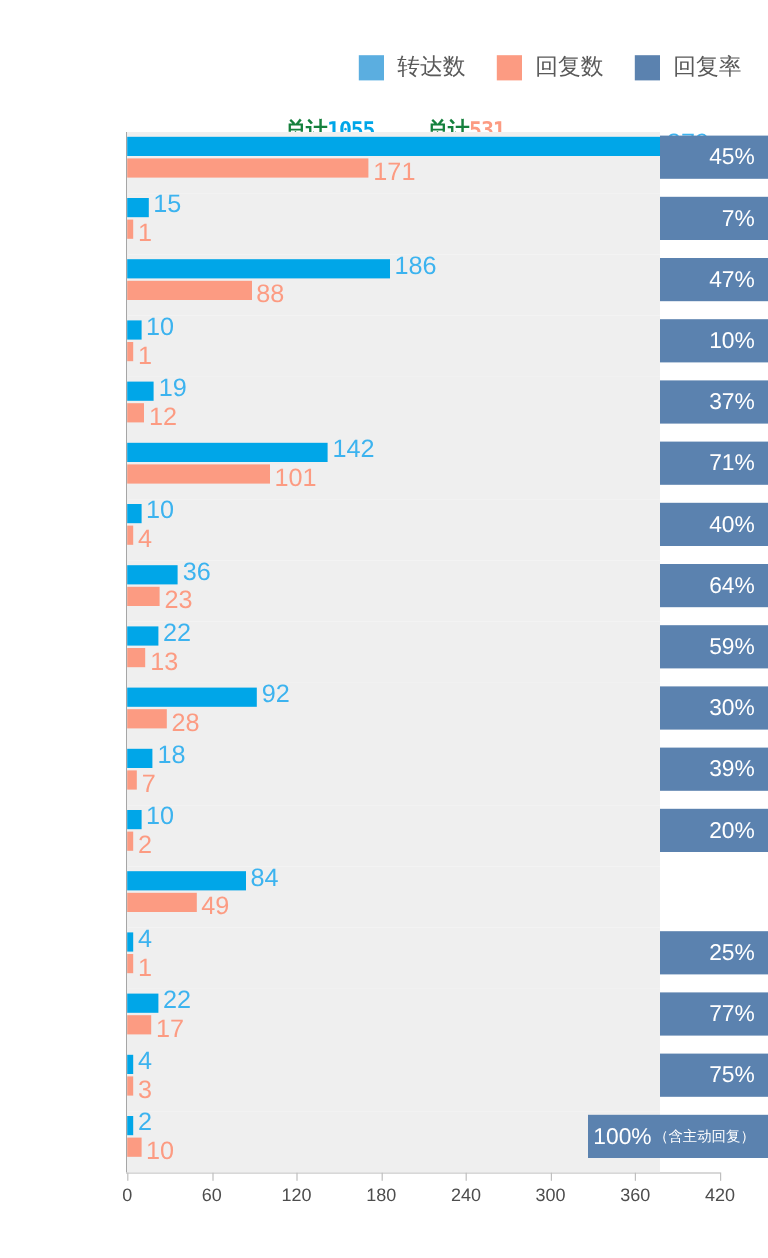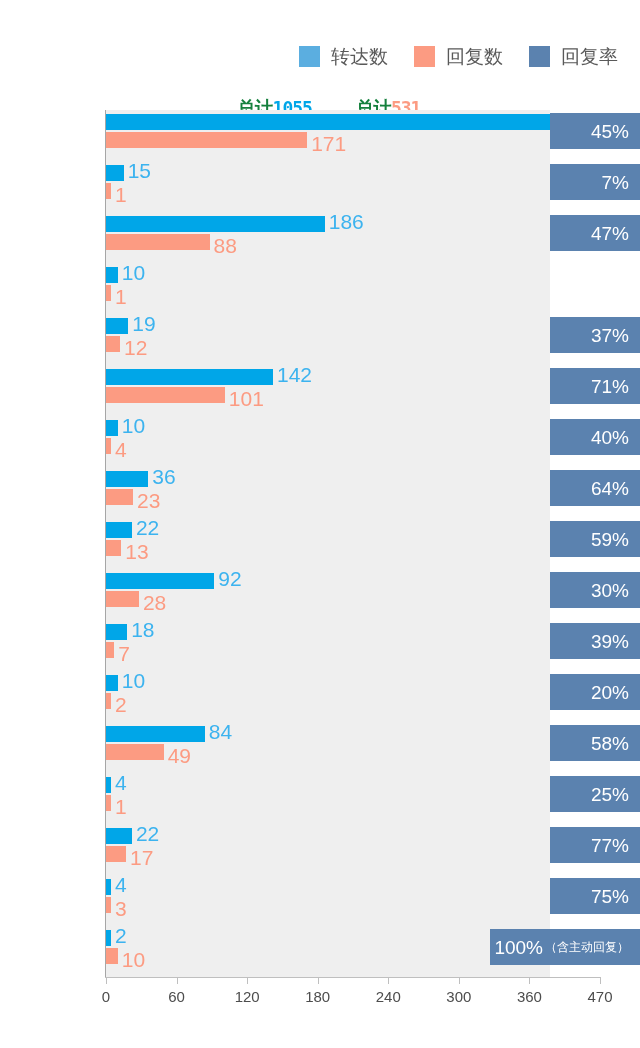--- a/index.html
+++ b/index.html
@@ -116,21 +116,21 @@
         <div class="tick-label" style="left: 141.143px;">120</div>
         <div class="tick" style="left: 211.714px;"></div>
         <div class="tick-label" style="left: 211.714px;">180</div>
         <div class="tick" style="left: 282.286px;"></div>
         <div class="tick-label" style="left: 282.286px;">240</div>
         <div class="tick" style="left: 352.857px;"></div>
         <div class="tick-label" style="left: 352.857px;">300</div>
         <div class="tick" style="left: 423.429px;"></div>
         <div class="tick-label" style="left: 423.429px;">360</div>
         <div class="tick" style="left: 494px;"></div>
-        <div class="tick-label" style="left: 494px;">470</div>
+        <div class="tick-label" style="left: 494px;">420</div>
       </div>
 
     <div id="rows">
         <div class="row" style="top: 0px;">
           <div class="row-band" style="width: 444px;"></div>
           <div class="bar bar-blue" style="width: 445.776px;"></div>
           <div class="val val-blue" style="left: 449.776px;">379</div>
           <div class="bar bar-orange" style="width: 201.129px;"></div>
           <div class="val val-orange" style="left: 205.129px;">171</div>
           <div class="pct-badge" style="left: 444px; width: 90px;">
@@ -156,20 +156,23 @@
           <div class="pct-badge" style="left: 444px; width: 90px;">
             <span class="pct-num">47%</span>
           </div>
         </div>
         <div class="row" style="top: 153px;">
           <div class="row-band" style="width: 444px;"></div>
           <div class="bar bar-blue" style="width: 11.7619px;"></div>
           <div class="val val-blue" style="left: 15.7619px;">10</div>
           <div class="bar bar-orange" style="width: 5px;"></div>
           <div class="val val-orange" style="left: 9px;">1</div>
+          <div class="pct-badge" style="left: 444px; width: 90px;">
+            <span class="pct-num">10%</span>
+          </div>
         </div>
         <div class="row" style="top: 204px;">
           <div class="row-band" style="width: 444px;"></div>
           <div class="bar bar-blue" style="width: 22.3476px;"></div>
           <div class="val val-blue" style="left: 26.3476px;">19</div>
           <div class="bar bar-orange" style="width: 14.1143px;"></div>
           <div class="val val-orange" style="left: 18.1143px;">12</div>
           <div class="pct-badge" style="left: 444px; width: 90px;">
             <span class="pct-num">37%</span>
           </div>
@@ -243,23 +246,20 @@
           <div class="pct-badge" style="left: 444px; width: 90px;">
             <span class="pct-num">20%</span>
           </div>
         </div>
         <div class="row" style="top: 612px;">
           <div class="row-band" style="width: 444px;"></div>
           <div class="bar bar-blue" style="width: 98.8px;"></div>
           <div class="val val-blue" style="left: 102.8px;">84</div>
           <div class="bar bar-orange" style="width: 57.6333px;"></div>
           <div class="val val-orange" style="left: 61.6333px;">49</div>
-          <div class="pct-badge" style="left: 444px; width: 90px;">
-            <span class="pct-num">58%</span>
-          </div>
         </div>
         <div class="row" style="top: 663px;">
           <div class="row-band" style="width: 444px;"></div>
           <div class="bar bar-blue" style="width: 5px;"></div>
           <div class="val val-blue" style="left: 9px;">4</div>
           <div class="bar bar-orange" style="width: 5px;"></div>
           <div class="val val-orange" style="left: 9px;">1</div>
           <div class="pct-badge" style="left: 444px; width: 90px;">
             <span class="pct-num">25%</span>
           </div>

